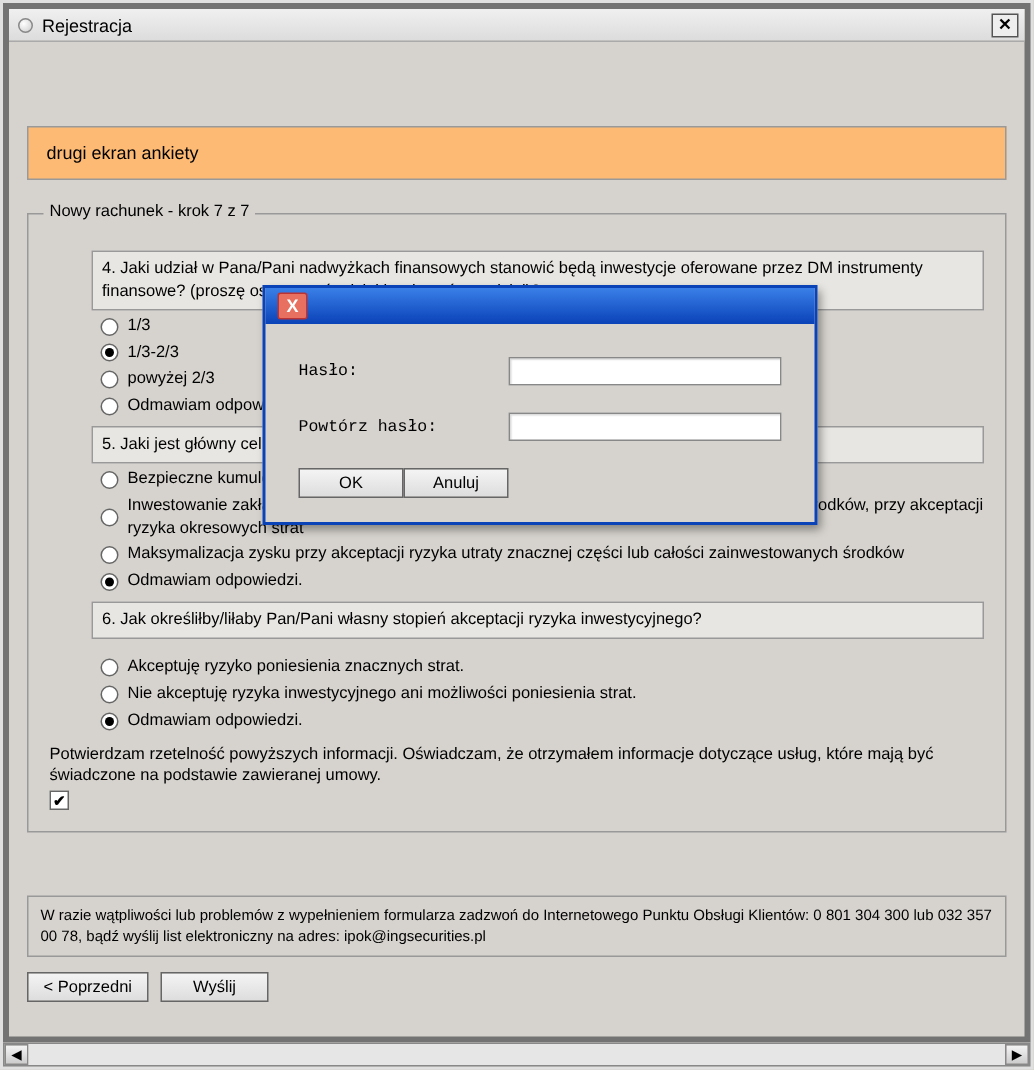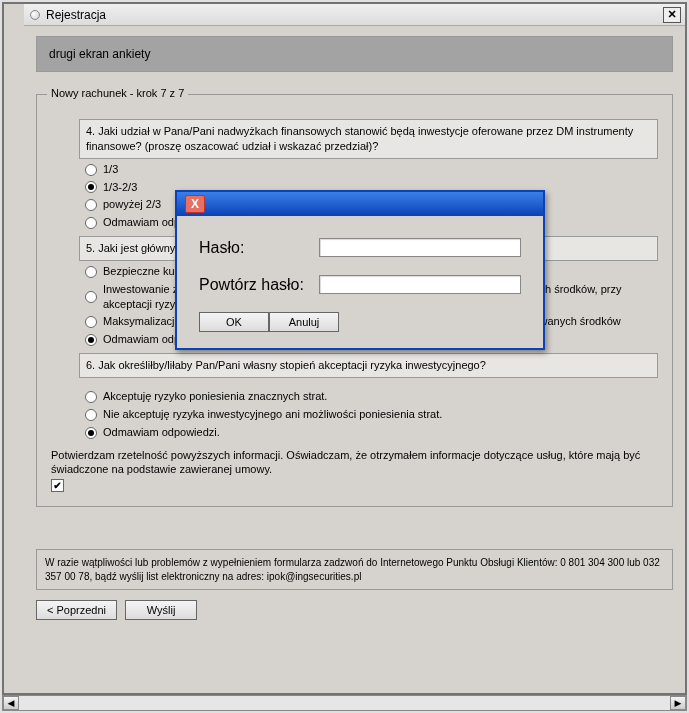--- a/index.html
+++ b/index.html
@@ -11,22 +11,21 @@
     width: 689px;
     height: 713px;
     overflow: hidden;
     position: relative;
   }
   
   .window {
     position: absolute;
     top: 2px; left: 2px; right: 2px; bottom: 18px;
     background: #d6d3ce;
-    border: 2px solid #737373;
-    padding-left: 20px;
+    border: 4px solid #737373;
   }
   .titlebar {
     height: 22px;
     background: linear-gradient(#f0f0f0, #dcdcdc);
     border-bottom: 1px solid #aaa;
     display: flex;
     align-items: center;
     padding: 0 4px 0 6px;
     font-size: 12px;
   }
@@ -50,22 +49,23 @@
     cursor: pointer;
   }
   .content {
     padding: 10px 12px;
     height: calc(100% - 22px);
     overflow: hidden;
   }
   .infobox {
     border: 1px solid #999;
     padding: 10px 12px;
-    background: #a3a3a3;
+    background: #fdba74;
     font-size: 12px;
+    margin-top: 46px;
   }
   
   .group {
     border: 1px solid #999;
     margin-top: 22px;
     padding: 18px 14px 14px 14px;
     position: relative;
   }
   .group-title {
     position: absolute;
@@ -201,22 +201,23 @@
   }
   .dialog-body {
     padding: 22px 22px 16px 22px;
   }
   .form-row {
     display: flex;
     align-items: center;
     margin-bottom: 18px;
   }
   .form-row .flabel {
-    width: 120px;
-    font-size: 16px;
+    width: 140px;
+    font-size: 11px;
+    font-family: Liberation Mono, monospace;
   }
   .finput {
     flex: 1;
     height: 19px;
     border: 1px solid #888;
     background: #fff;
     box-shadow: inset 1px 1px 1px rgba(0,0,0,0.15);
   }
   .dialog-btns {
     display: flex;

